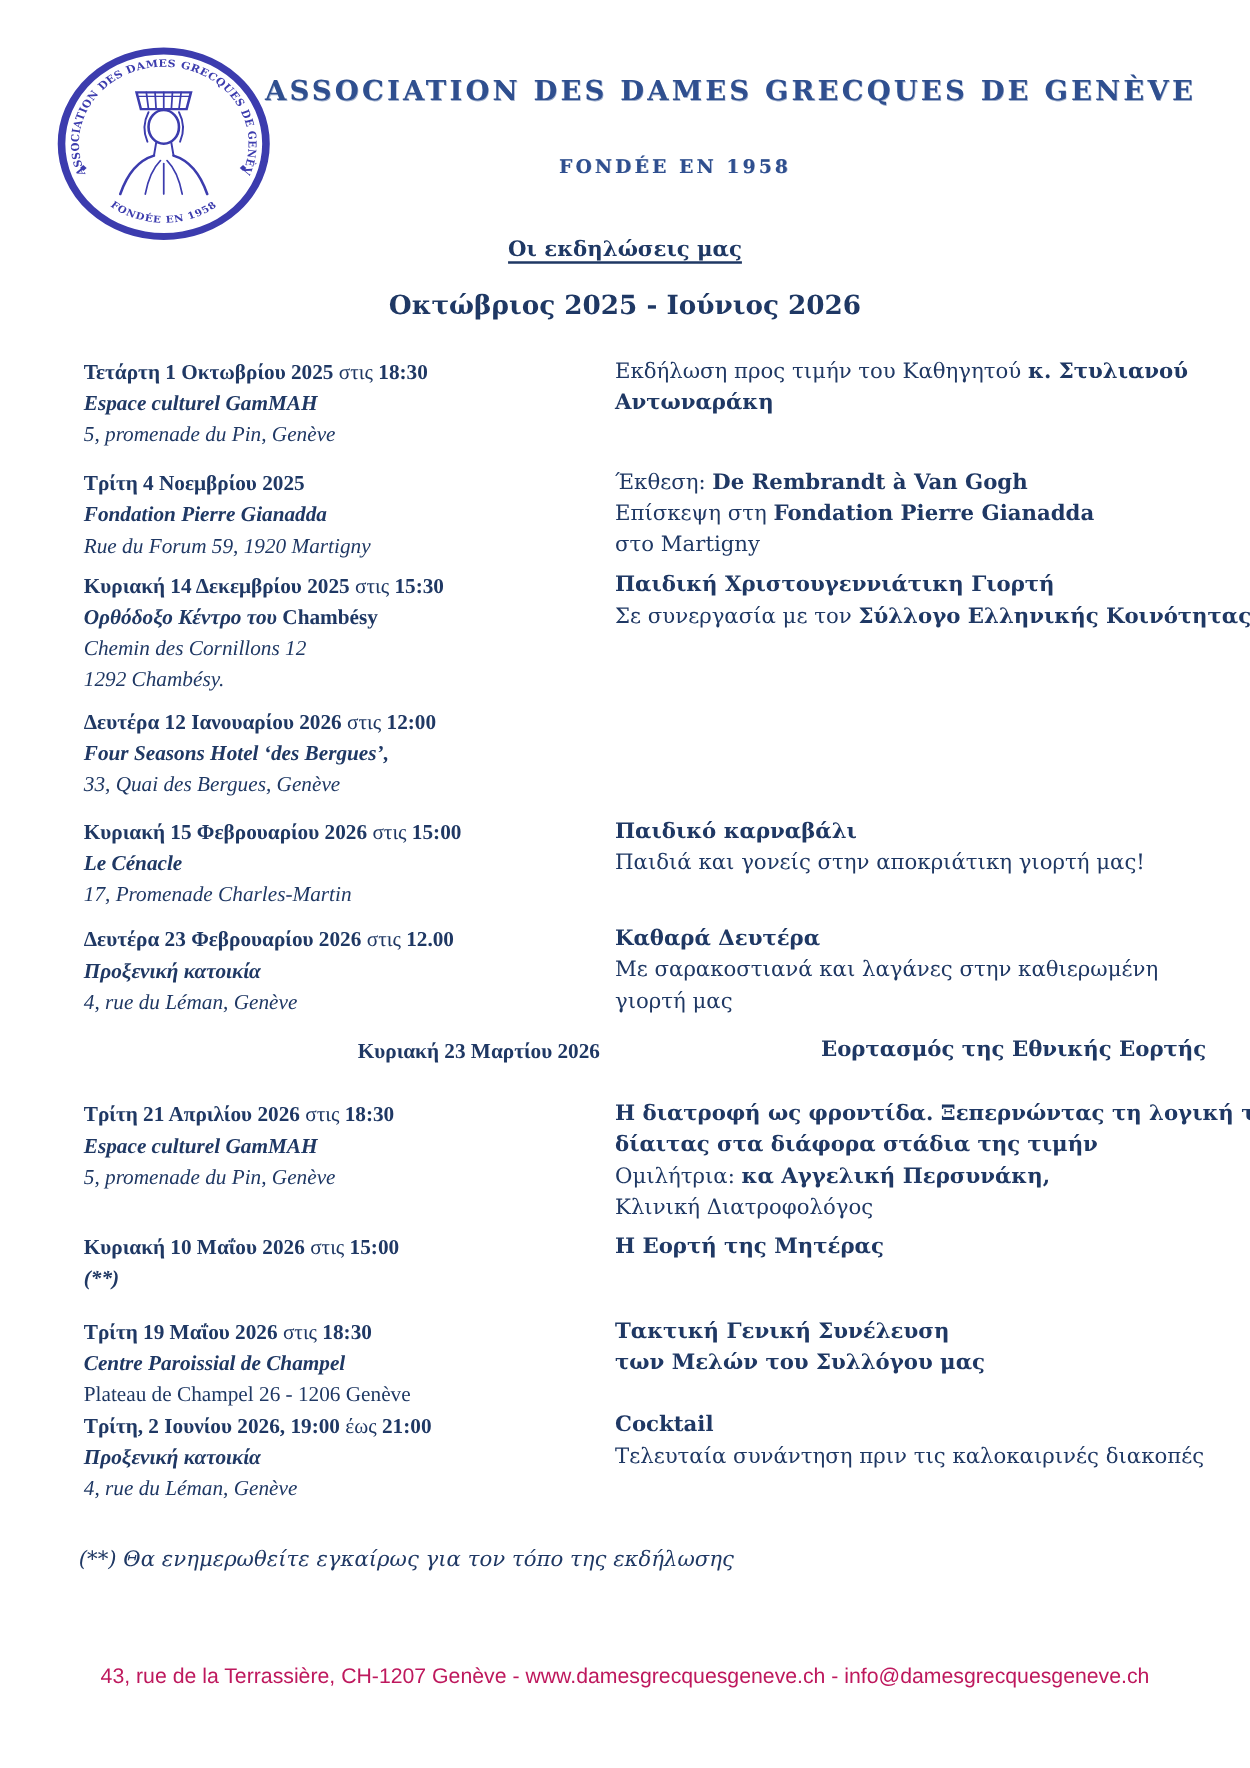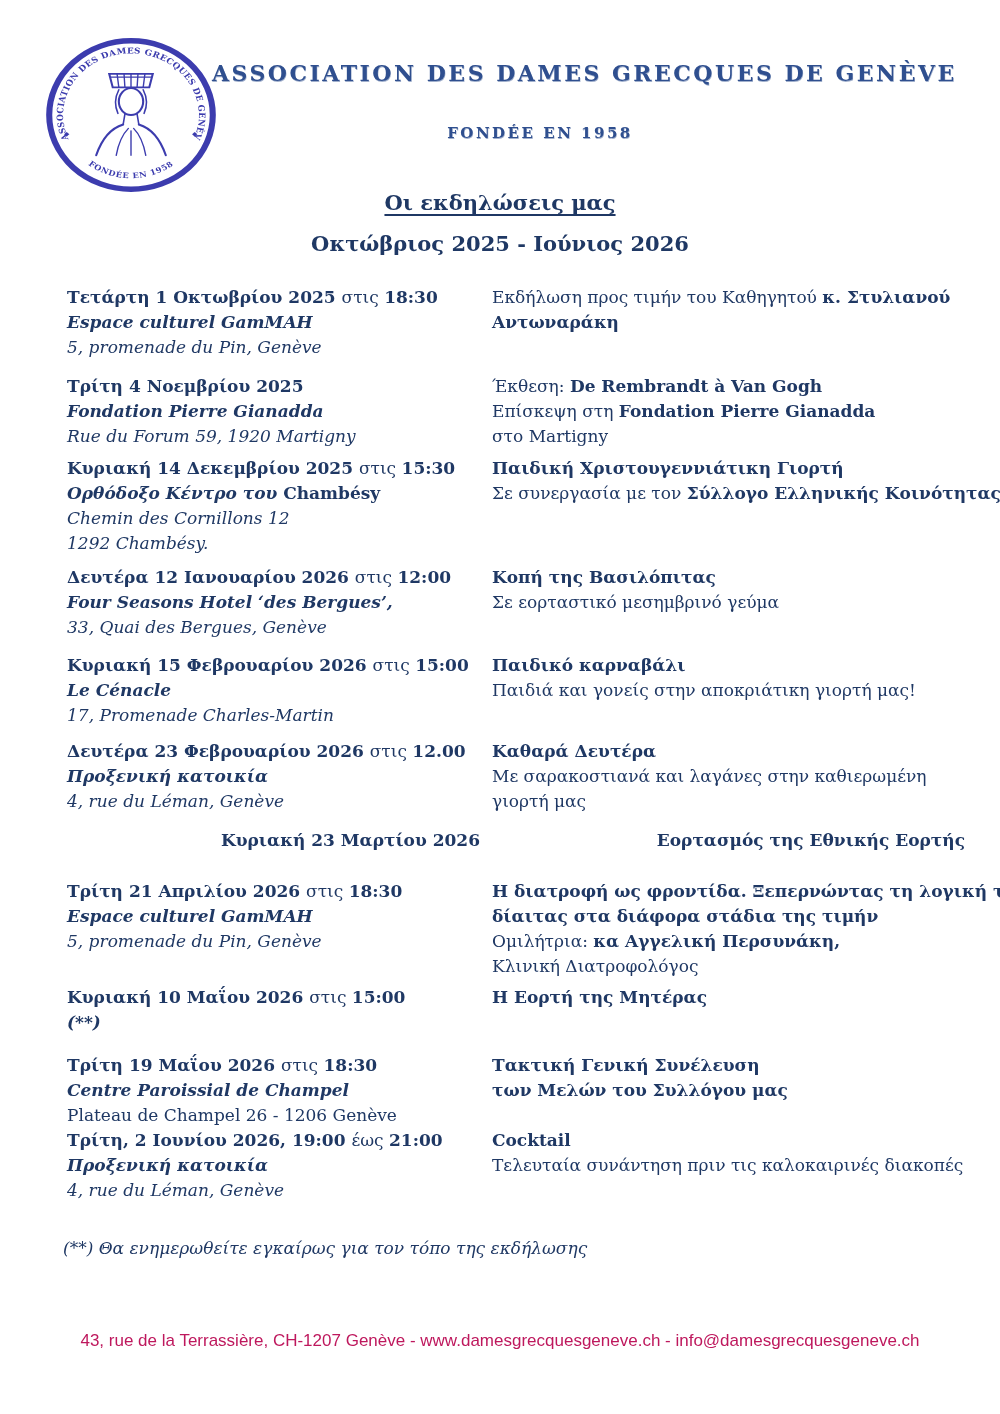--- a/index.html
+++ b/index.html
@@ -17,31 +17,31 @@
     white-space:nowrap;
   }
   .founded{
     position:absolute;top:124px;left:210px;right:130px;text-align:center;
     font-size:15px;font-weight:bold;letter-spacing:2.5px;color:#2f4f8f;
     text-shadow:0.5px 0.5px 0 rgba(47,79,143,.45);
   }
   
   .page-title{
     position:absolute;top:190px;left:0;width:100%;text-align:center;
-    font-size:21px;font-weight:bold;
+    font-size:17px;font-weight:bold;
     text-decoration:underline;text-decoration-thickness:2px;text-underline-offset:4px;
   }
   .page-subtitle{
     position:absolute;top:231px;left:0;width:100%;text-align:center;
     font-size:21px;font-weight:bold;
   }
   
   .events{position:absolute;top:285px;left:67px;right:35px;}
   .event-row{display:flex;margin-bottom:14px;}
-  .event-left{width:425px;flex:none;padding-right:12px;box-sizing:border-box;}
+  .event-left{width:425px;flex:none;padding-right:12px;box-sizing:border-box;font-family:Liberation Serif, serif;}
   .event-right{flex:1;min-width:0;}
   .line{font-size:17px;line-height:25px;white-space:nowrap;}
   .b{font-weight:bold;}
   .i{font-style:italic;}
   .event-row:nth-child(2){margin-bottom:7px;}
   .event-row:nth-child(3){margin-bottom:9px;}
   .event-row:nth-child(4){margin-bottom:13px;}
   .event-row:nth-child(5){margin-bottom:11px;}
   .event-row:nth-child(7){margin-bottom:26px;text-align:right;}
   .event-row:nth-child(8){margin-bottom:6px;}
@@ -133,24 +133,20 @@
         <div class="line"><span class="b ">Παιδική Χριστουγεννιάτικη Γιορτή</span></div>
         <div class="line"><span class="">Σε συνεργασία με τον </span><span class="b ">Σύλλογο Ελληνικής Κοινότητας</span></div>
       </div>
     </div>
     <div class="event-row">
       <div class="event-left">
         <div class="line"><span class="b ">Δευτέρα 12 Ιανουαρίου 2026 </span><span class="">στις </span><span class="b ">12:00</span></div>
         <div class="line"><span class="b i">Four Seasons Hotel ‘des Bergues’,</span></div>
         <div class="line"><span class="i">33, Quai des Bergues, Genève</span></div>
       </div>
-      <div class="event-right">
-        <div class="line"><span class="b ">Κοπή της Βασιλόπιτας</span></div>
-        <div class="line"><span class="">Σε εορταστικό μεσημβρινό γεύμα</span></div>
-      </div>
     </div>
     <div class="event-row">
       <div class="event-left">
         <div class="line"><span class="b ">Κυριακή 15 Φεβρουαρίου 2026 </span><span class="">στις </span><span class="b ">15:00</span></div>
         <div class="line"><span class="b i">Le Cénacle</span></div>
         <div class="line"><span class="i">17, Promenade Charles-Martin</span></div>
       </div>
       <div class="event-right">
         <div class="line"><span class="b ">Παιδικό καρναβάλι</span></div>
         <div class="line"><span class="">Παιδιά και γονείς στην αποκριάτικη γιορτή μας!</span></div>

